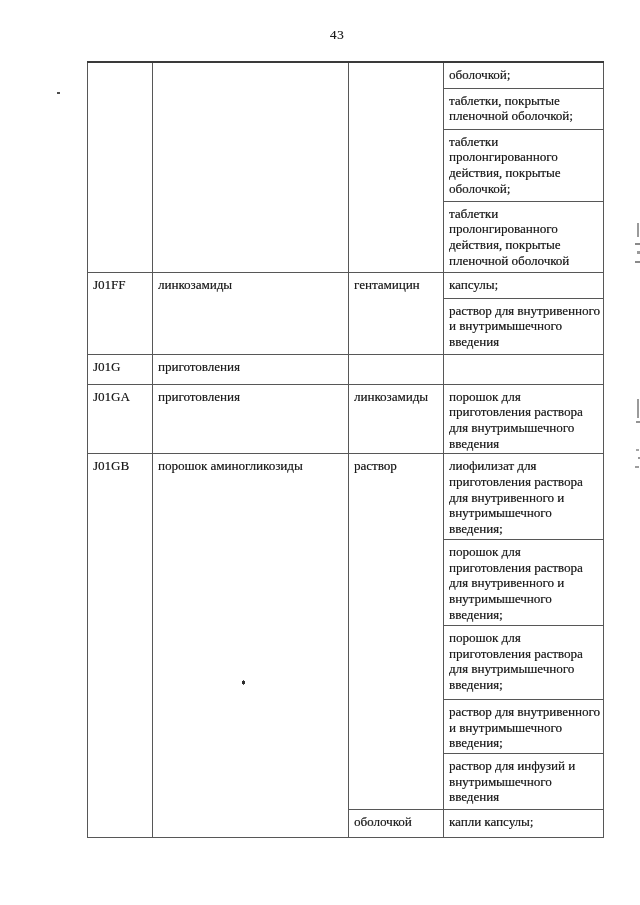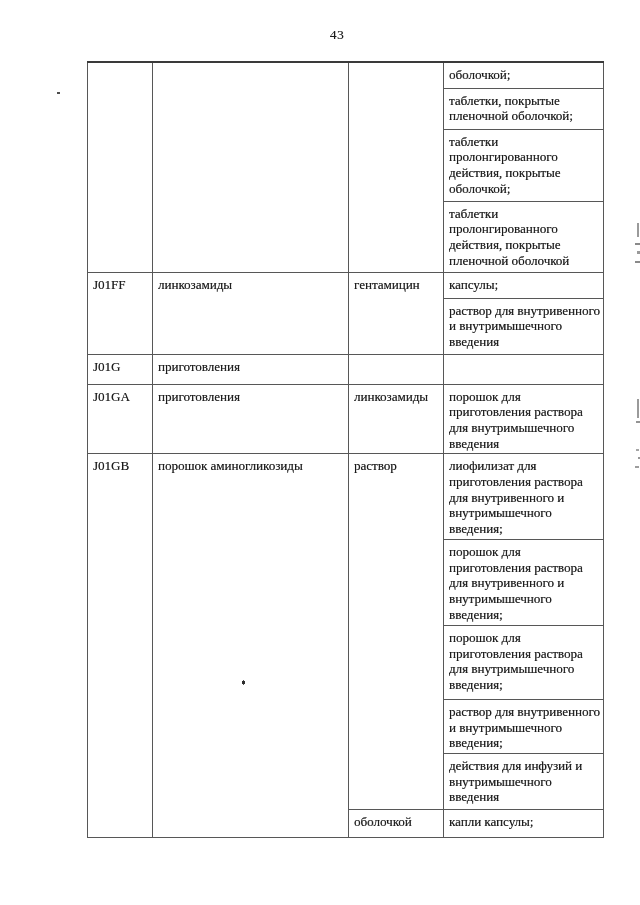--- a/index.html
+++ b/index.html
@@ -148,21 +148,21 @@
 приготовления раствора
 для внутримышечного
 введения;</td>
       </tr>
       <tr style="height:53px">
         <td>раствор для внутривенного
 и внутримышечного
 введения;</td>
       </tr>
       <tr style="height:56px">
-        <td>действия для инфузий и
+        <td>раствор для инфузий и
 внутримышечного
 введения</td>
       </tr>
       <tr style="height:28px">
         <td>оболочкой</td>
         <td>капли капсулы;</td>
       </tr>
     </tbody>
   </table>
 

